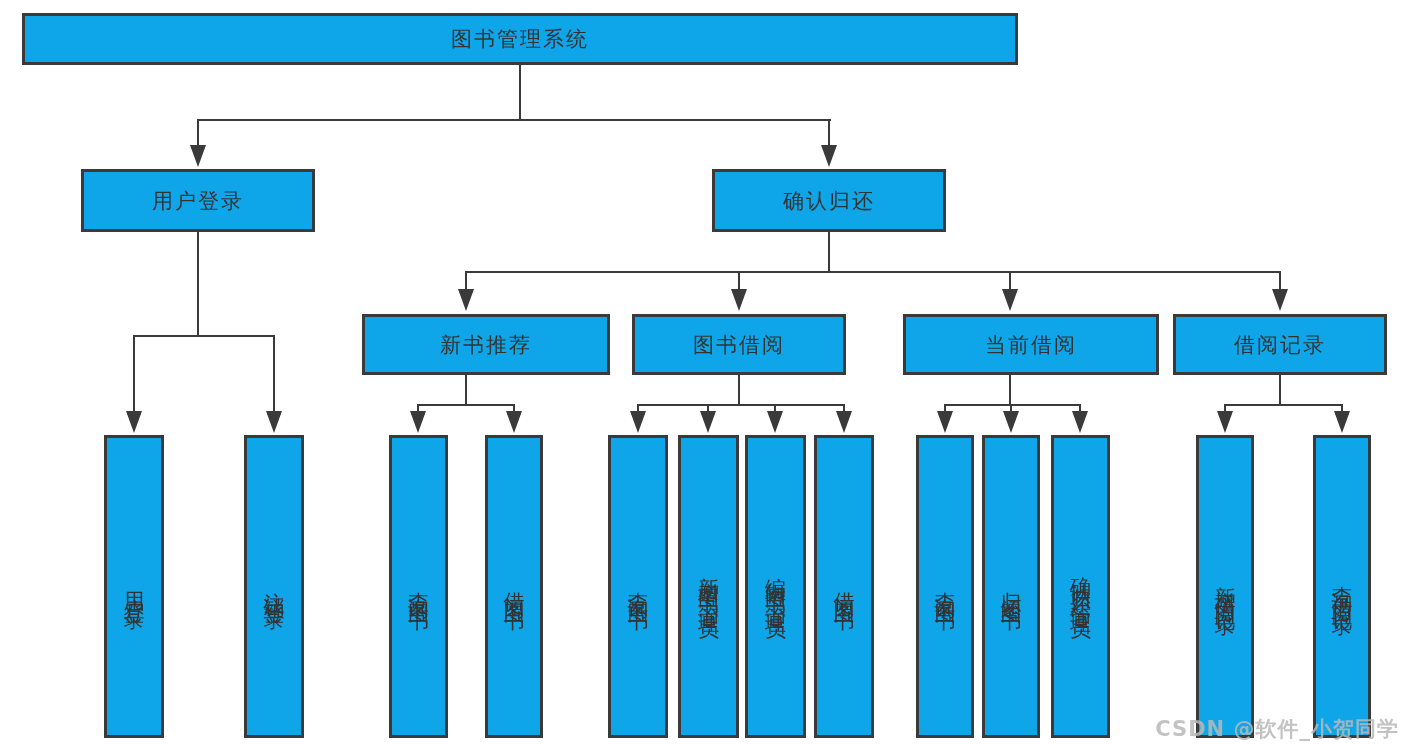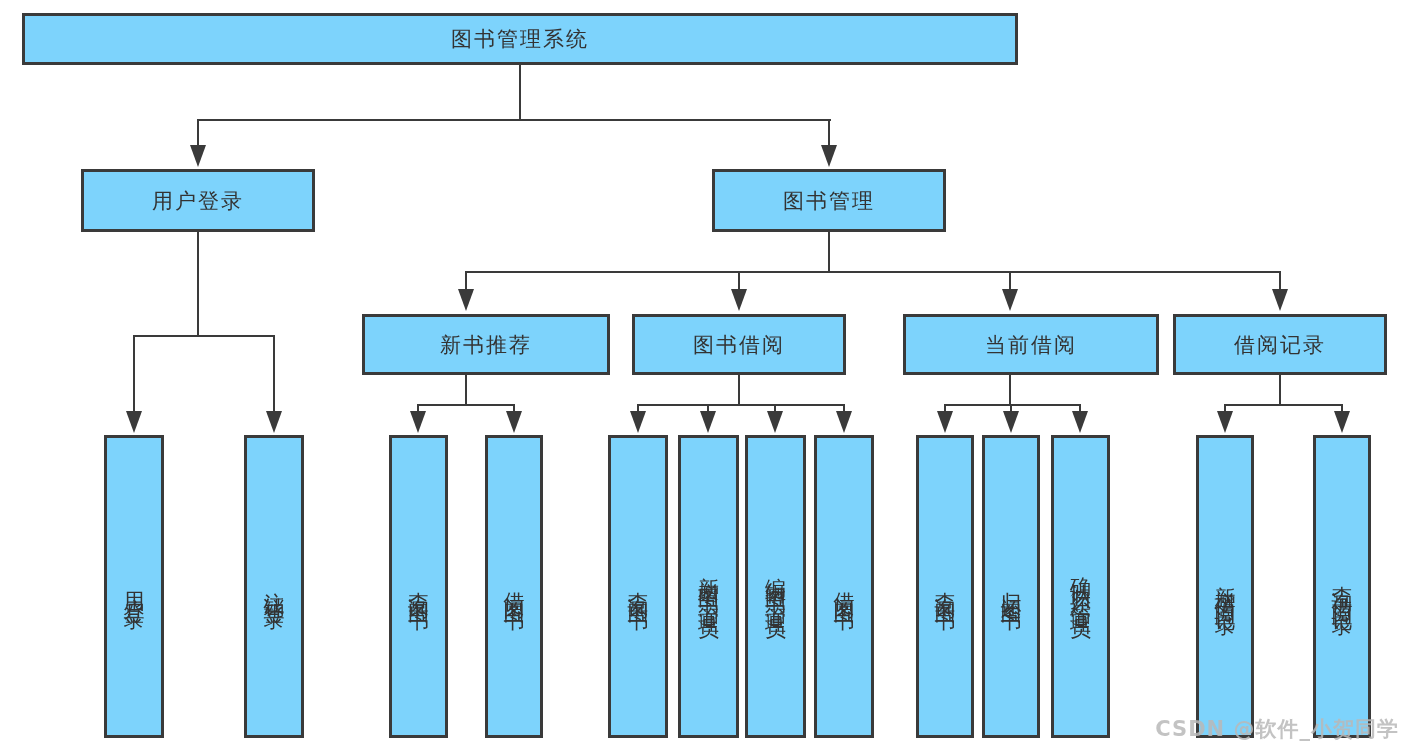--- a/index.html
+++ b/index.html
@@ -1,21 +1,21 @@
 <!DOCTYPE html>
 <html><head>
 <meta charset="utf-8">
 <style>
   * { box-sizing: border-box; }
   html,body { margin:0; padding:0; background:#ffffff; }
   body { font-family:"DejaVu Sans","Liberation Sans",sans-serif; }
   #canvas { position:relative; width:1405px; height:747px; background:#ffffff; overflow:hidden; }
 
   .box {
-    position:absolute; background:#7dd3fc; border:3px solid #3a3a3a;
+    position:absolute; background:#0ea5e9; border:3px solid #3a3a3a;
     display:flex; align-items:center; justify-content:center;
     color:#333333; font-size:21px; letter-spacing:2px; text-align:center;
   }
   .vbox {
     writing-mode:vertical-rl; text-orientation:mixed;
     font-size:21px; letter-spacing:6px;
   }
   .vline, .hline { position:absolute; background:#3a3a3a; }
   .arrow {
     position:absolute; width:0; height:0;
@@ -40,21 +40,21 @@
   <div class="hline" style="left:197px; top:119px; width:634px; height:2px;"></div>
   <div class="vline" style="left:197px; top:119px; width:2px; height:28px;"></div>
   <div class="arrow" style="left:190px; top:145px;"></div>
   <div class="vline" style="left:828px; top:119px; width:2px; height:28px;"></div>
   <div class="arrow" style="left:821px; top:145px;"></div>
 
   <div class="box" style="left:81px; top:169px; width:234px; height:63px;">
     <span>用户登录</span>
   </div>
   <div class="box" style="left:712px; top:169px; width:234px; height:63px;">
-    <span>图书管理</span>
+    <span>确认归还</span>
   </div>
 
   <div class="vline" style="left:197px; top:232px; width:2px; height:104px;"></div>
   <div class="hline" style="left:133px; top:335px; width:142px; height:2px;"></div>
   <div class="vline" style="left:133px; top:335px; width:2px; height:78px;"></div>
   <div class="arrow" style="left:126px; top:411px;"></div>
   <div class="vline" style="left:273px; top:335px; width:2px; height:78px;"></div>
   <div class="arrow" style="left:266px; top:411px;"></div>
 
   <div class="vline" style="left:828px; top:232px; width:2px; height:40px;"></div>

